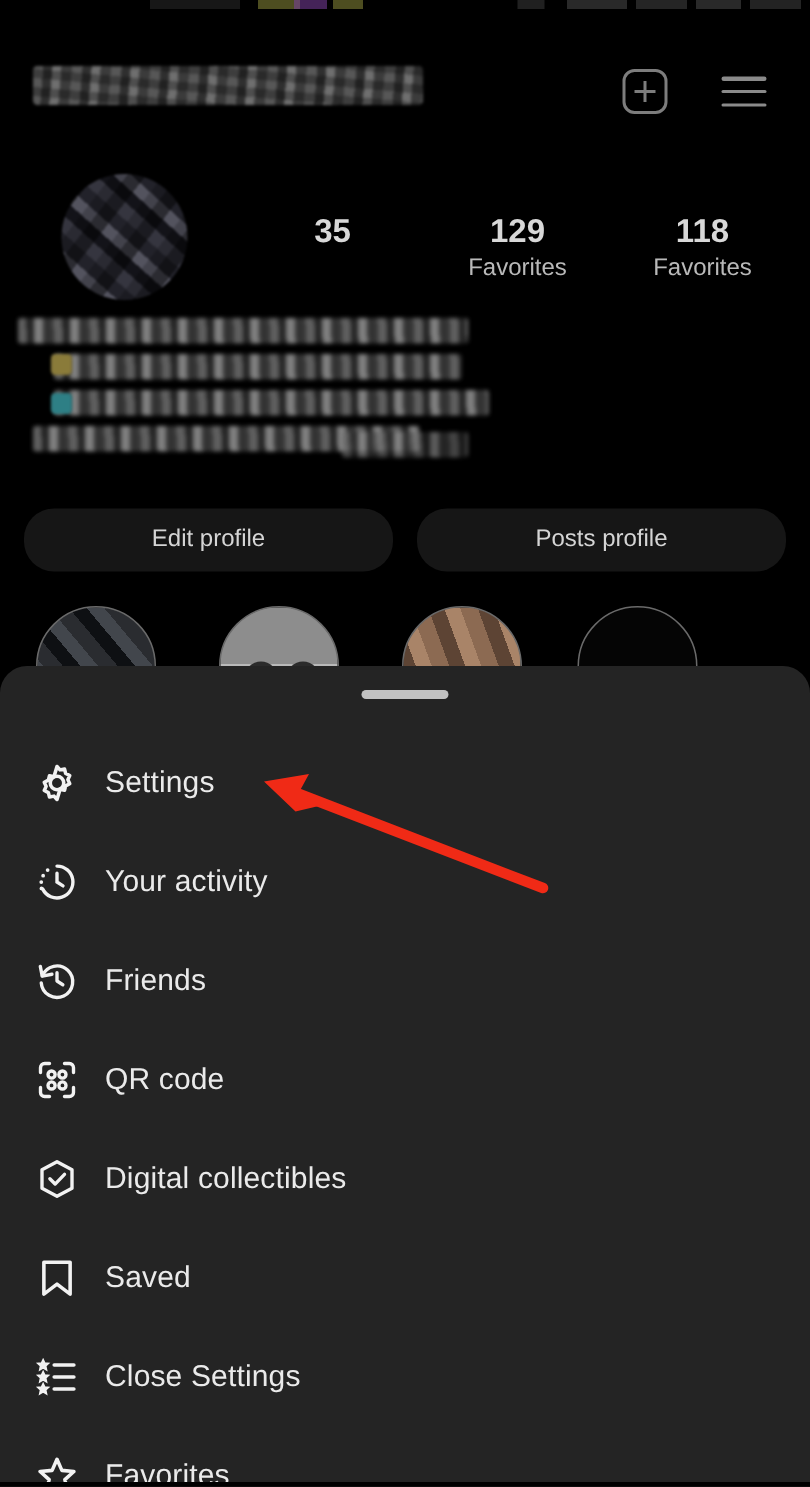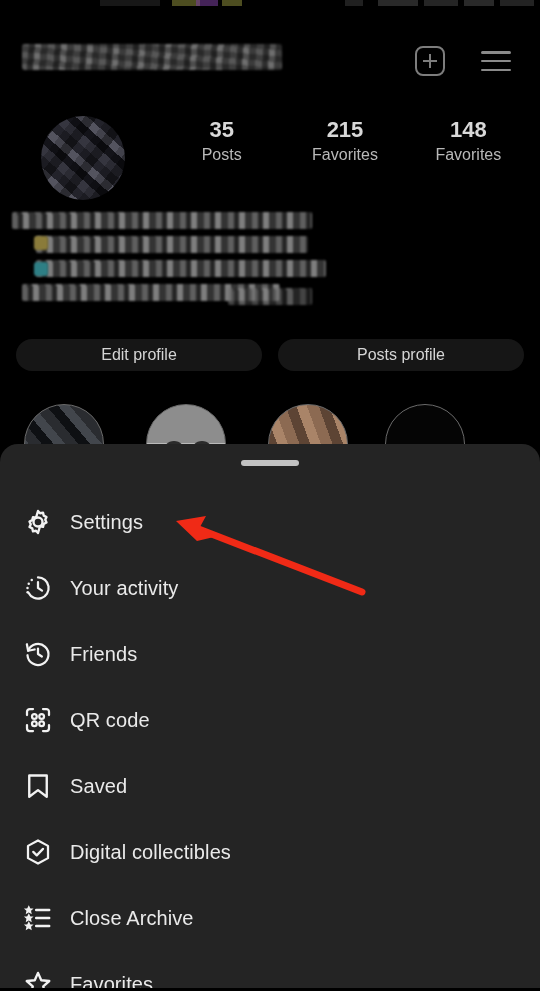--- a/index.html
+++ b/index.html
@@ -39,39 +39,39 @@
 
   
   .avatar {
     position:absolute; left:41px; top:116px; width:84px; height:84px; border-radius:50%;
     background:
       repeating-linear-gradient(42deg,#3b3b42 0 9px,#15151a 9px 17px,#5c5c63 17px 25px,#26262c 25px 34px),
       repeating-linear-gradient(128deg,#4a4a52aa 0 8px,#1a1a20aa 8px 18px,#6e6e77aa 18px 27px);
     background-blend-mode:overlay;
     filter:blur(0.6px);
   }
-  .stats { position:absolute; left:160px; top:116px; width:370px; display:flex; }
+  .stats { position:absolute; left:160px; top:140px; width:370px; display:flex; }
   .stat { flex:1; text-align:center; }
   .stat .num { font-size:22px; font-weight:bold; color:#d8d8d8; line-height:1.25; }
   .stat .lbl { font-size:16px; color:#b9b9b9; line-height:1.35; }
 
   
   .bio { position:absolute; left:12px; top:212px; width:320px; height:112px; }
   .bio-line {
     position:absolute; height:17px; border-radius:2px;
     background:
       repeating-linear-gradient(88deg,#707070 0 6px,#2c2c2c 6px 11px,#959595 11px 17px,#3d3d3d 17px 24px);
     filter:blur(1.3px); opacity:.85;
   }
   .bio-dot { position:absolute; width:14px; height:14px; border-radius:3px; filter:blur(1.2px); }
 
   
   .actions { position:absolute; left:16px; top:339px; width:508px; display:flex; gap:16px; }
   .act-btn {
-    flex:1; height:32px; background:#161616; border:none; border-radius:20px;
+    flex:1; height:42px; background:#161616; border:none; border-radius:20px;
     color:#d5d5d5; font-size:16px; font-family:inherit; cursor:pointer;
     display:flex; align-items:center; justify-content:center;
   }
 
   
   .highlights { position:absolute; left:0; top:404px; width:540px; height:60px; }
   .hl { position:absolute; top:0; width:80px; height:80px; border-radius:50%; border:1.5px solid #6a6a6a; overflow:hidden; }
   .hl-1 { left:24px; background:
       repeating-linear-gradient(50deg,#2a2c30 0 10px,#0e1013 10px 19px,#42464c 19px 28px); }
   .hl-2 { left:146px; background:
@@ -128,28 +128,27 @@
           <span></span>
       </span>
     </div>
   </div>
 
   <div class="avatar"></div>
 
   <div class="stats">
     <div class="stat">
       <div class="num">35</div>
-      <div class="lbl">Posts</div>
     </div>
     <div class="stat">
-      <div class="num">215</div>
+      <div class="num">129</div>
       <div class="lbl">Favorites</div>
     </div>
     <div class="stat">
-      <div class="num">148</div>
+      <div class="num">118</div>
       <div class="lbl">Favorites</div>
     </div>
   </div>
 
   <div class="bio">
     <div class="bio-line" style="left:0;top:0;width:300px;"></div>
     <div class="bio-line" style="left:24px;top:24px;width:272px;"></div>
     <div class="bio-line" style="left:24px;top:48px;width:290px;"></div>
     <div class="bio-line" style="left:10px;top:72px;width:258px;"></div>
     <div class="bio-line" style="left:216px;top:76px;width:84px;opacity:.6;"></div>
@@ -220,49 +219,49 @@
             <circle cx="14.9" cy="9.1" r="1.9"></circle>
             <circle cx="9.1" cy="14.9" r="1.9"></circle>
             <circle cx="14.9" cy="14.9" r="1.9"></circle>
           </svg>
         </span>
         <span class="mi-label">QR code</span>
       </div>
 
       <div class="menu-item">
         <span class="mi-icon">
-          <svg width="30" height="30" viewBox="0 0 24 24" fill="none" stroke="#f2f2f2" stroke-width="1.9" stroke-linejoin="round">
-            <path d="M5 3.6h14v17l-7-5.3-7 5.3Z"></path>
-          </svg>
-        </span>
-        <span class="mi-label">Saved</span>
-      </div>
-
-      <div class="menu-item">
-        <span class="mi-icon">
           <svg width="30" height="30" viewBox="0 0 24 24" fill="none" stroke="#f2f2f2" stroke-width="1.8" stroke-linecap="round" stroke-linejoin="round">
             <path d="M12 2.8 20 7.1v9.8L12 21.2 4 16.9V7.1Z"></path>
             <polyline points="8.2,11.9 11,14.7 16,9.5"></polyline>
           </svg>
         </span>
         <span class="mi-label">Digital collectibles</span>
+      </div>
+
+      <div class="menu-item">
+        <span class="mi-icon">
+          <svg width="30" height="30" viewBox="0 0 24 24" fill="none" stroke="#f2f2f2" stroke-width="1.9" stroke-linejoin="round">
+            <path d="M5 3.6h14v17l-7-5.3-7 5.3Z"></path>
+          </svg>
+        </span>
+        <span class="mi-label">Saved</span>
       </div>
 
       <div class="menu-item">
         <span class="mi-icon">
           <svg width="30" height="30" viewBox="0 0 24 24" fill="none" stroke="#f2f2f2" stroke-width="1.9" stroke-linecap="round">
             <line x1="10.5" y1="5.6" x2="21" y2="5.6"></line>
             <line x1="10.5" y1="12" x2="21" y2="12"></line>
             <line x1="10.5" y1="18.4" x2="21" y2="18.4"></line>
             <path d="M4.6 2.9 5.4 4.6l1.9.2-1.4 1.3.4 1.9-1.7-1-1.7 1 .4-1.9L1.9 4.8l1.9-.2Z" fill="#f2f2f2" stroke-width="1"></path>
             <path d="M4.6 9.3 5.4 11l1.9.2-1.4 1.3.4 1.9-1.7-1-1.7 1 .4-1.9-1.4-1.3 1.9-.2Z" fill="#f2f2f2" stroke-width="1"></path>
             <path d="M4.6 15.7 5.4 17.4l1.9.2-1.4 1.3.4 1.9-1.7-1-1.7 1 .4-1.9-1.4-1.3 1.9-.2Z" fill="#f2f2f2" stroke-width="1"></path>
           </svg>
         </span>
-        <span class="mi-label">Close Archive</span>
+        <span class="mi-label">Close Settings</span>
       </div>
 
       <div class="menu-item">
         <span class="mi-icon">
           <svg width="30" height="30" viewBox="0 0 24 24" fill="none" stroke="#f2f2f2" stroke-width="1.9" stroke-linejoin="round">
             <path d="M12 3.1 14.6 9l6.4.6-4.8 4.3 1.4 6.3L12 16.9l-5.6 3.3 1.4-6.3L3 9.6 9.4 9Z"></path>
           </svg>
         </span>
         <span class="mi-label">Favorites</span>
       </div>

